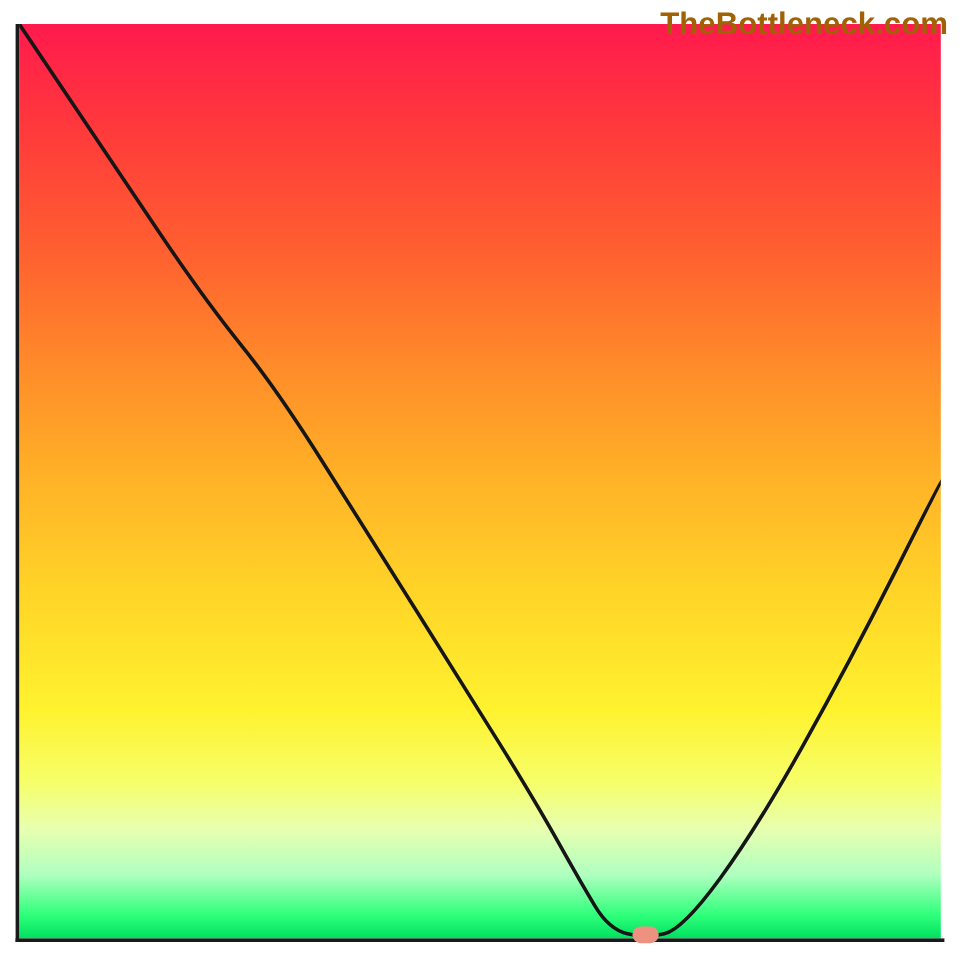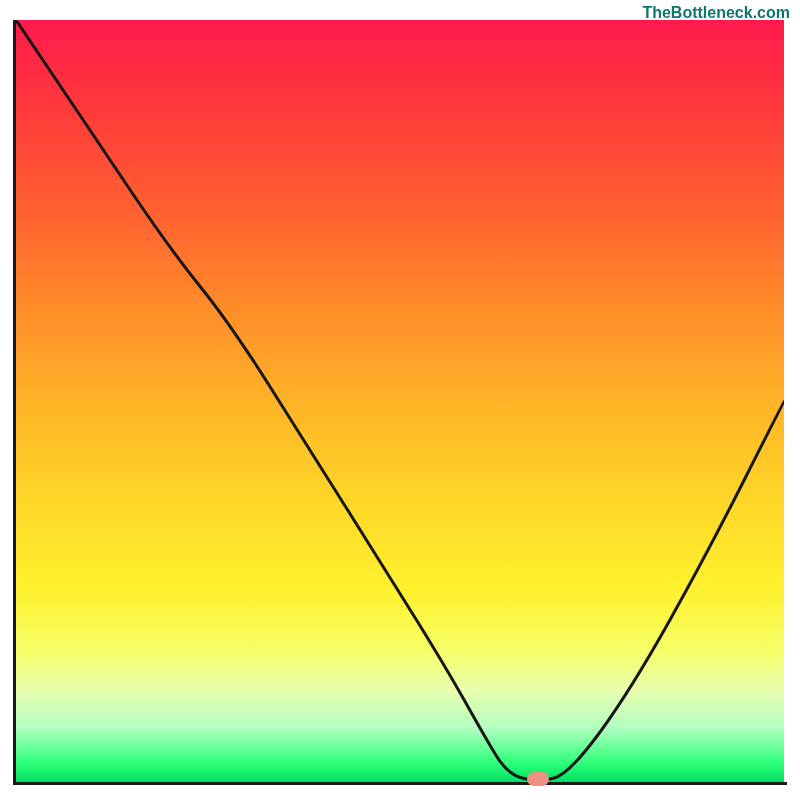--- a/index.html
+++ b/index.html
@@ -10,22 +10,22 @@
   }
   .chart-container {
     position: relative;
     width: 800px;
     height: 800px;
   }
   .attribution {
     position: absolute;
     top: 4px;
     right: 10px;
-    color: #0f766e;
-    font-size: 16px;
+    color: #a16207;
+    font-size: 26px;
     font-weight: bold;
     z-index: 10;
   }
   .plot-area {
     position: absolute;
     left: 16px;
     top: 20px;
     width: 768px;
     height: 762px;
     background: linear-gradient(to bottom,

